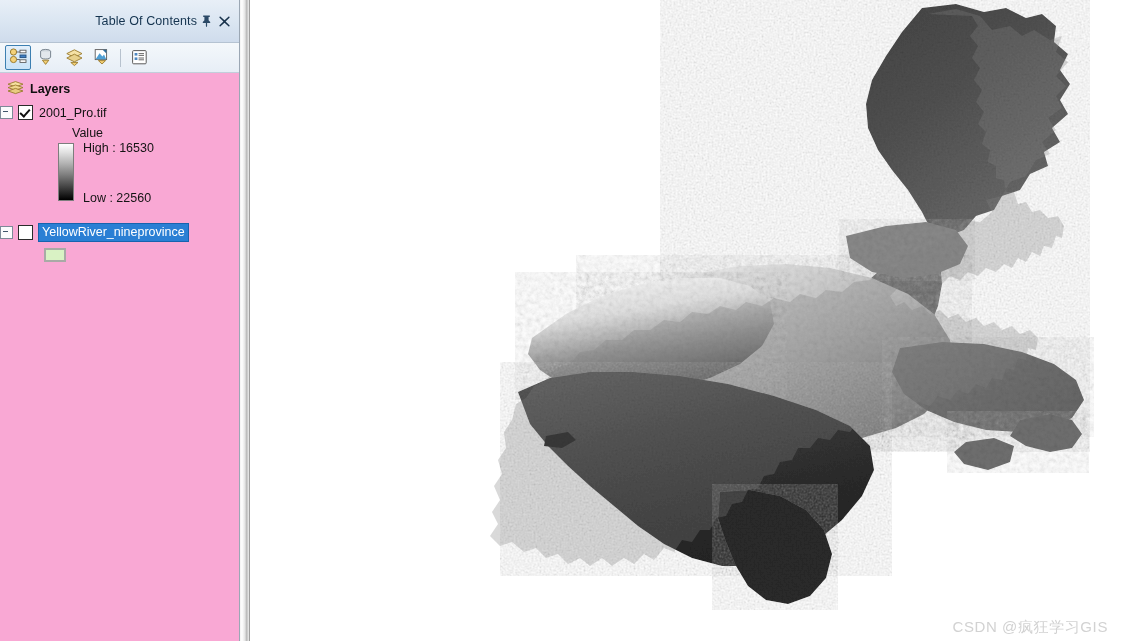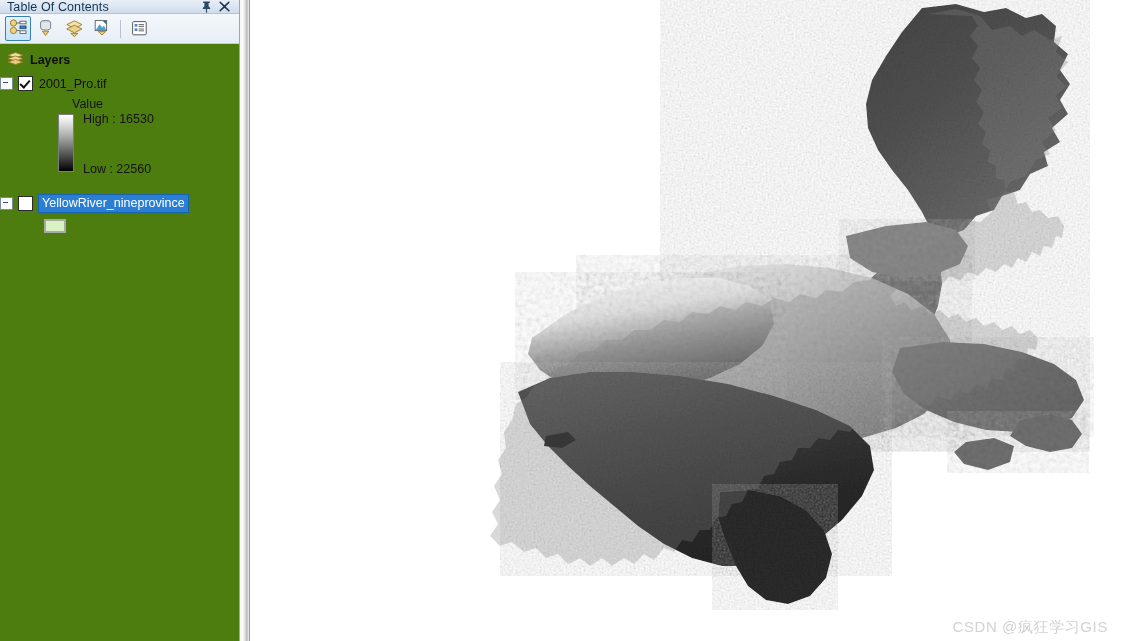--- a/index.html
+++ b/index.html
@@ -27,28 +27,29 @@
     position: relative;
     width: 240px;
     height: 641px;
     background: #ffffff;
     border-right: 1px solid #9ba7b4;
     box-sizing: border-box;
     display: flex;
     flex-direction: column;
   }
   .toc-title-bar {
-    height: 14px;
+    height: 43px;
     background: linear-gradient(to bottom, #e8eff7 0%, #dbe6f2 50%, #cfdcec 100%);
     border-bottom: 1px solid #b5c3d2;
     display: flex;
     align-items: center;
     padding: 0 6px 0 7px;
     box-sizing: border-box;
     flex: 0 0 auto;
+    text-align: right;
   }
   .toc-title-text {
     font-size: 12.5px;
     color: #14334f;
     letter-spacing: 0.1px;
     flex: 1 1 auto;
     white-space: nowrap;
   }
   .title-btn {
     width: 18px;
@@ -96,21 +97,21 @@
     background: #b7c2ce;
     margin: 0 5px 0 3px;
   }
 
   
   .toc-tree {
     flex: 1 1 auto;
     padding: 6px 0 0 0;
     overflow: hidden;
     position: relative;
-    background: #4d7c0f;
+    background: #f9a8d4;
   }
   .tree-row {
     display: flex;
     align-items: center;
     height: 19px;
     padding-left: 0;
     white-space: nowrap;
   }
   .expander {
     width: 11px;

